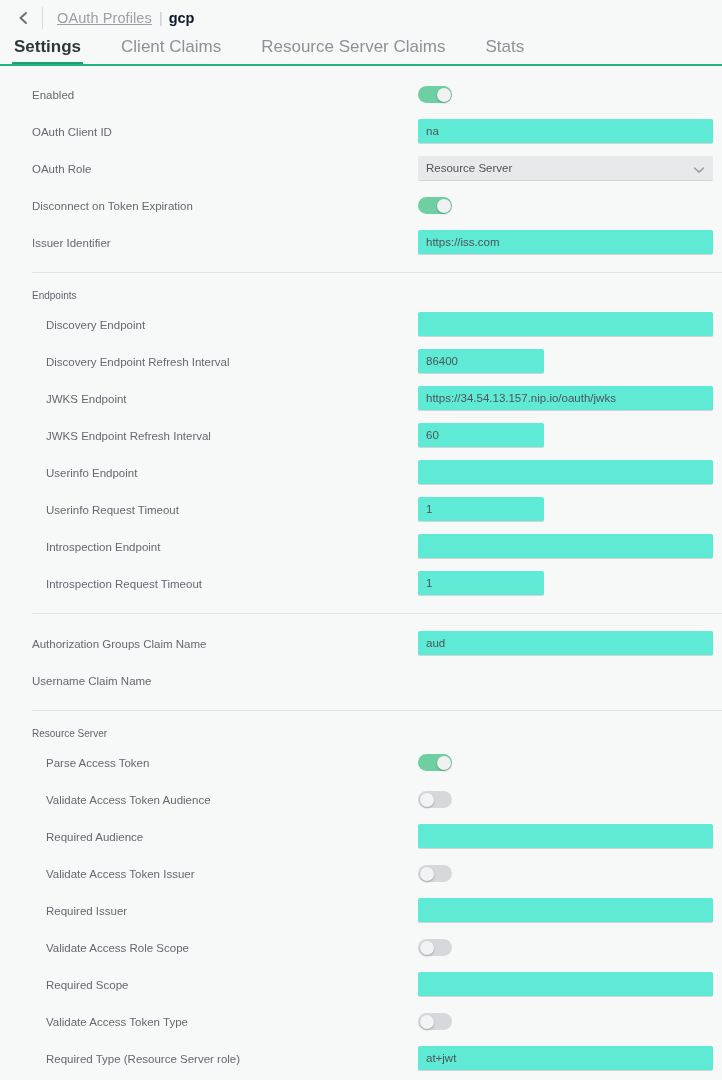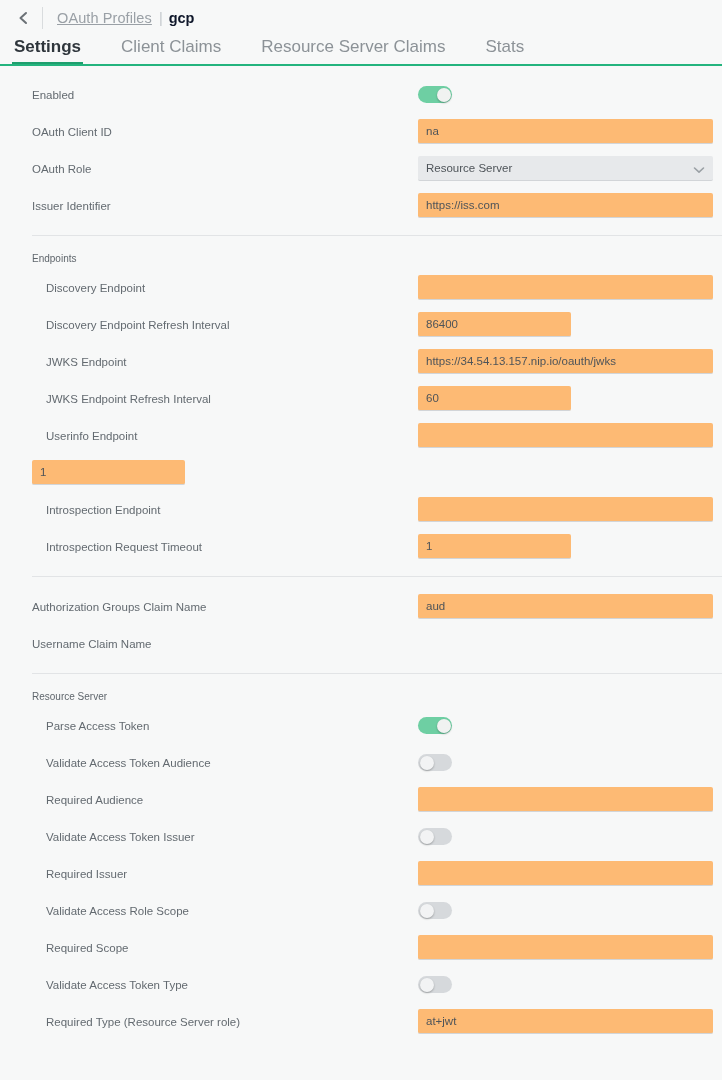--- a/index.html
+++ b/index.html
@@ -100,31 +100,31 @@
     flex: 0 0 386px;
     white-space: nowrap;
   }
   .row.indent .label { padding-left: 14px; }
 
   .control { flex: 1 1 auto; display: flex; align-items: center; }
 
   
   .input {
     height: 25px;
-    background: #fdba74;
+    background: #5eead4;
     border: none;
     border-bottom: 1px solid #d2d5d8;
     border-radius: 2px;
     font-size: 11.5px;
     color: #4e5459;
     padding: 0 8px;
     font-family: "Liberation Sans", sans-serif;
     width: 295px;
   }
-  .input.narrow { width: 153px; }
+  .input.narrow { width: 126px; }
   .input::placeholder { color: #a9aeb3; }
 
   
   .select-wrap {
     position: relative;
     width: 295px;
     height: 25px;
   }
   .select {
     width: 100%; height: 100%;
@@ -227,20 +227,28 @@
       </div>
       <div class="row">
         <div class="label">OAuth Role</div>
         <div class="control">
           <div class="select-wrap"><select class="select"><option>Resource Server</option><option>Client</option><option>Client and Resource Server</option></select><span class="chev"><svg width="12" height="8" viewBox="0 0 12 8">
                 <polyline points="1.5,2 6,6.2 10.5,2" fill="none" stroke="#9aa0a5" stroke-width="1.6" stroke-linecap="round" stroke-linejoin="round"></polyline>
               </svg></span></div>
         </div>
       </div>
       <div class="row">
+        <div class="label">Disconnect on Token Expiration</div>
+        <div class="control">
+          <div class="toggle on">
+            <div class="knob"></div>
+          </div>
+        </div>
+      </div>
+      <div class="row">
         <div class="label">Issuer Identifier</div>
         <div class="control">
           <input type="text" class="input" value="https://iss.com" style="">
         </div>
       </div>
     </div>
 
   <div class="divider"></div>
   <div class="section-title">Endpoints</div>
   <div id="endpoint-rows">
@@ -268,20 +276,21 @@
           <input type="text" class="input narrow" value="60" style="">
         </div>
       </div>
       <div class="row indent">
         <div class="label">Userinfo Endpoint</div>
         <div class="control">
           <input type="text" class="input" style="">
         </div>
       </div>
       <div class="row indent">
+        <div class="label">Userinfo Request Timeout</div>
         <div class="control">
           <input type="text" class="input narrow" value="1" style="">
         </div>
       </div>
       <div class="row indent">
         <div class="label">Introspection Endpoint</div>
         <div class="control">
           <input type="text" class="input" style="">
         </div>
       </div>

